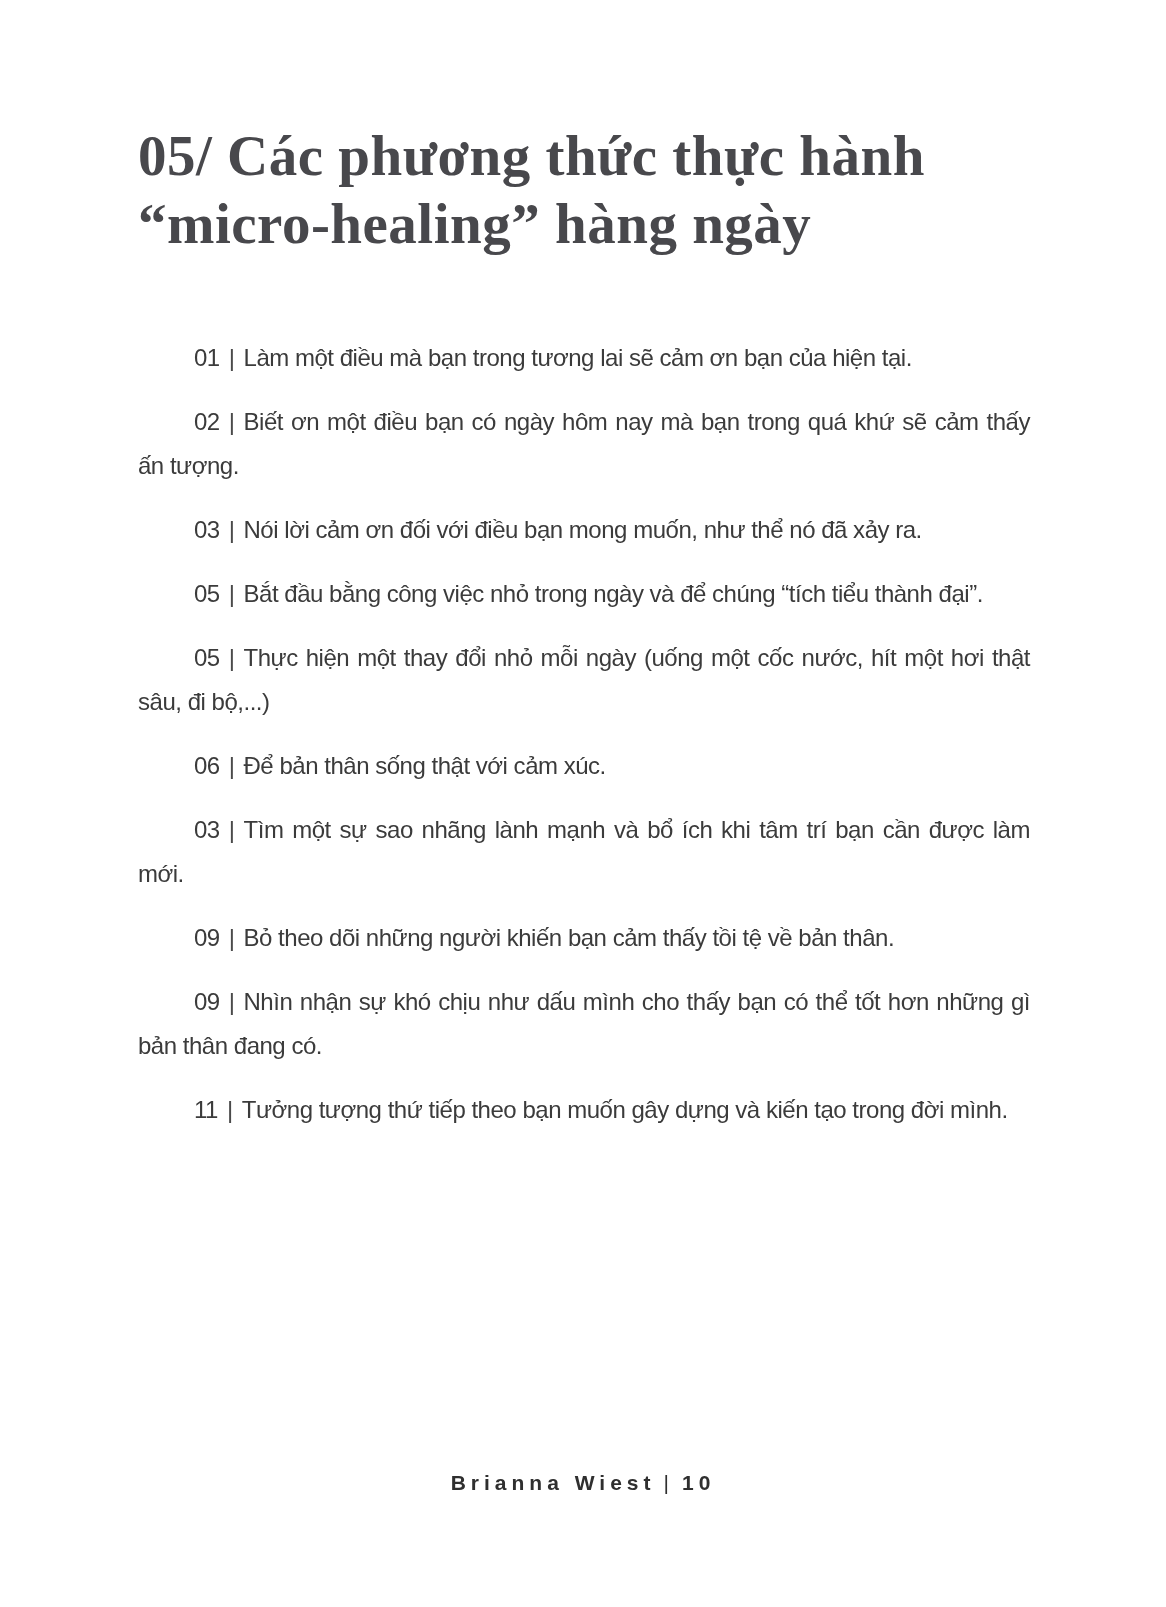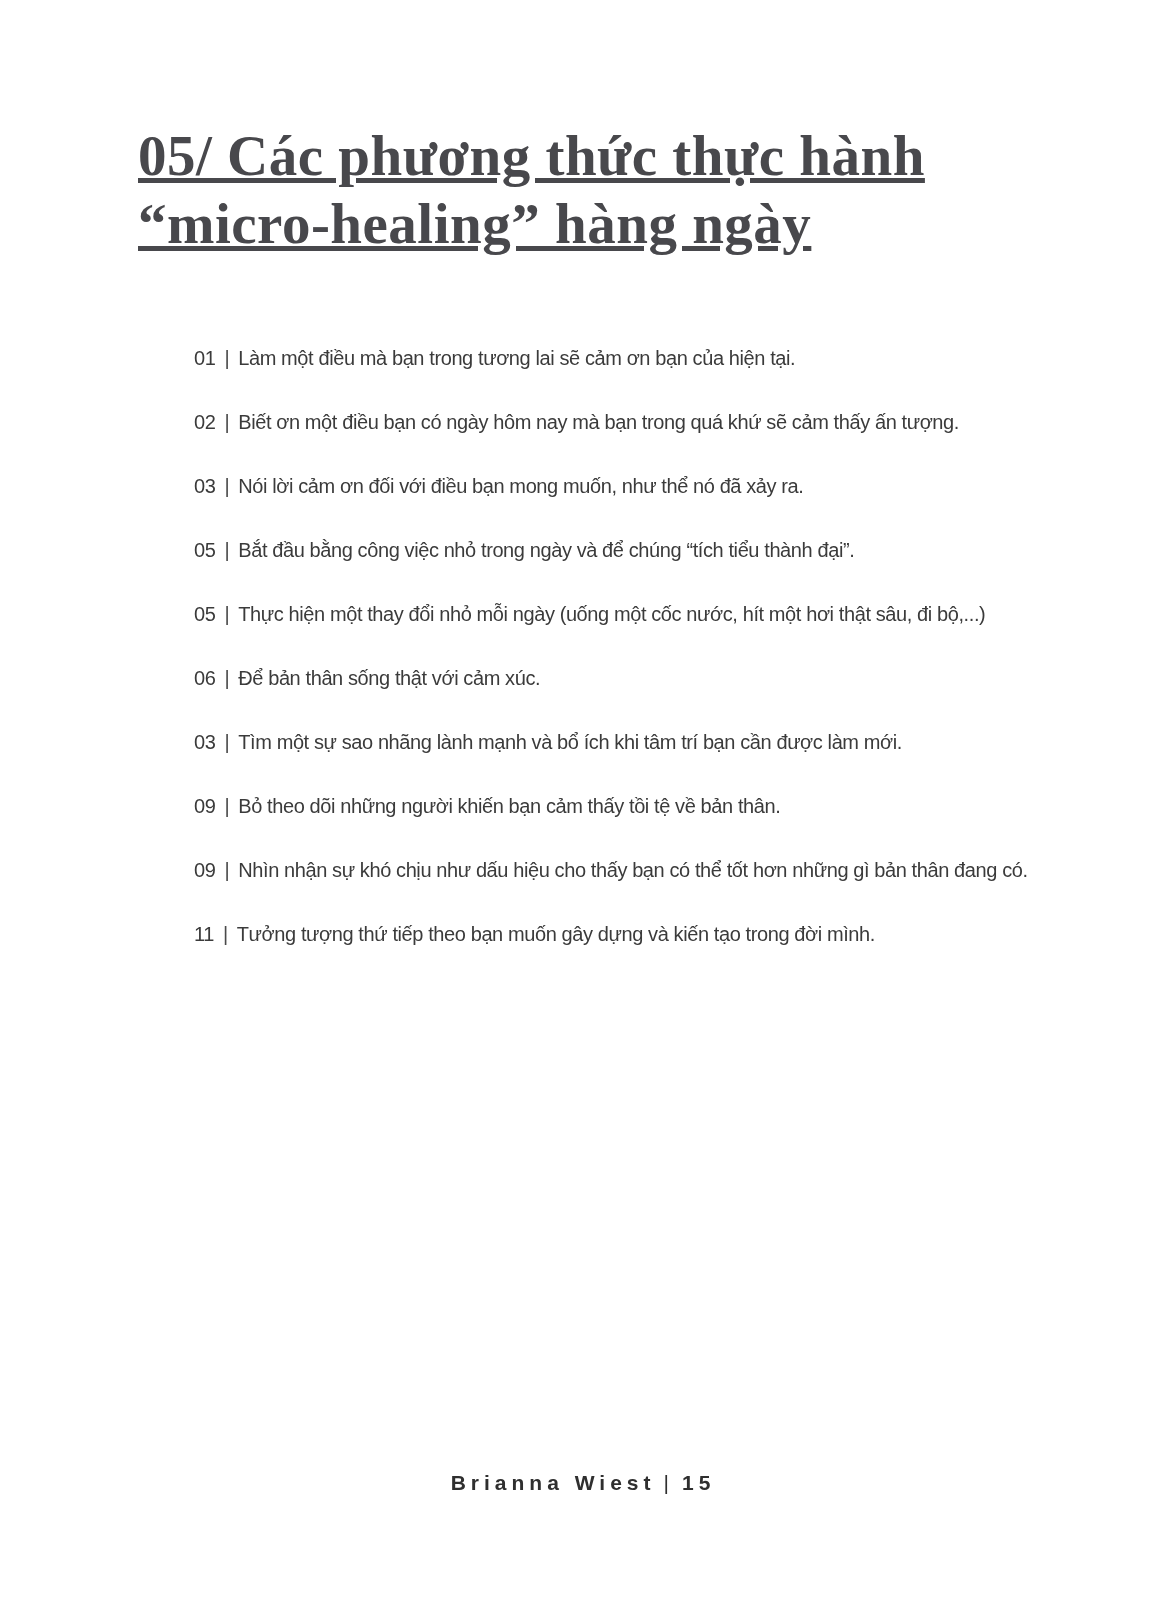--- a/index.html
+++ b/index.html
@@ -17,28 +17,27 @@
     overflow: hidden;
   }
   .chapter-title {
     margin: 0 0 78px 0;
     font-family: "Liberation Serif", "DejaVu Serif", serif;
     font-weight: 700;
     font-size: 57px;
     line-height: 68px;
     letter-spacing: 0.5px;
     color: #48484c;
-    text-decoration: underline;
   }
   .chapter-title .line {
     display: block;
   }
   .healing-list {
     font-family: "Liberation Sans", "DejaVu Sans", sans-serif;
-    font-size: 20px;
+    font-size: 24px;
     letter-spacing: -0.02em;
     line-height: 44px;
     color: #3b3b3b;
     text-align: justify;
   }
   .healing-list p.item {
     margin: 0 0 20px 0;
     text-indent: 56px;
   }
   .item .sep {
@@ -74,21 +73,21 @@
 
   <div class="healing-list">
     <p class="item"><span class="num">01</span><span class="sep">|</span><span class="txt">Làm một điều mà bạn trong tương lai sẽ cảm ơn bạn của hiện tại.</span></p>
     <p class="item"><span class="num">02</span><span class="sep">|</span><span class="txt">Biết ơn một điều bạn có ngày hôm nay mà bạn trong quá khứ sẽ cảm thấy ấn tượng.</span></p>
     <p class="item"><span class="num">03</span><span class="sep">|</span><span class="txt">Nói lời cảm ơn đối với điều bạn mong muốn, như thể nó đã xảy ra.</span></p>
     <p class="item"><span class="num">05</span><span class="sep">|</span><span class="txt">Bắt đầu bằng công việc nhỏ trong ngày và để chúng “tích tiểu thành đại”.</span></p>
     <p class="item"><span class="num">05</span><span class="sep">|</span><span class="txt">Thực hiện một thay đổi nhỏ mỗi ngày (uống một cốc nước, hít một hơi thật sâu, đi bộ,...)</span></p>
     <p class="item"><span class="num">06</span><span class="sep">|</span><span class="txt">Để bản thân sống thật với cảm xúc.</span></p>
     <p class="item"><span class="num">03</span><span class="sep">|</span><span class="txt">Tìm một sự sao nhãng lành mạnh và bổ ích khi tâm trí bạn cần được làm mới.</span></p>
     <p class="item"><span class="num">09</span><span class="sep">|</span><span class="txt">Bỏ theo dõi những người khiến bạn cảm thấy tồi tệ về bản thân.</span></p>
-    <p class="item"><span class="num">09</span><span class="sep">|</span><span class="txt">Nhìn nhận sự khó chịu như dấu hiệu cho thấy bạn có thể tốt hơn những gì bản thân đang có.</span></p>
+    <p class="item"><span class="num">09</span><span class="sep">|</span><span class="txt">Nhìn nhận sự khó chịu như dấu mình cho thấy bạn có thể tốt hơn những gì bản thân đang có.</span></p>
     <p class="item"><span class="num">11</span><span class="sep">|</span><span class="txt">Tưởng tượng thứ tiếp theo bạn muốn gây dựng và kiến tạo trong đời mình.</span></p>
   </div>
 
   <div class="page-footer">
-    <span>Brianna Wiest</span><span class="fsep">|</span><span>15</span>
+    <span>Brianna Wiest</span><span class="fsep">|</span><span>10</span>
   </div>
 
 </div>
 
 </body></html>

